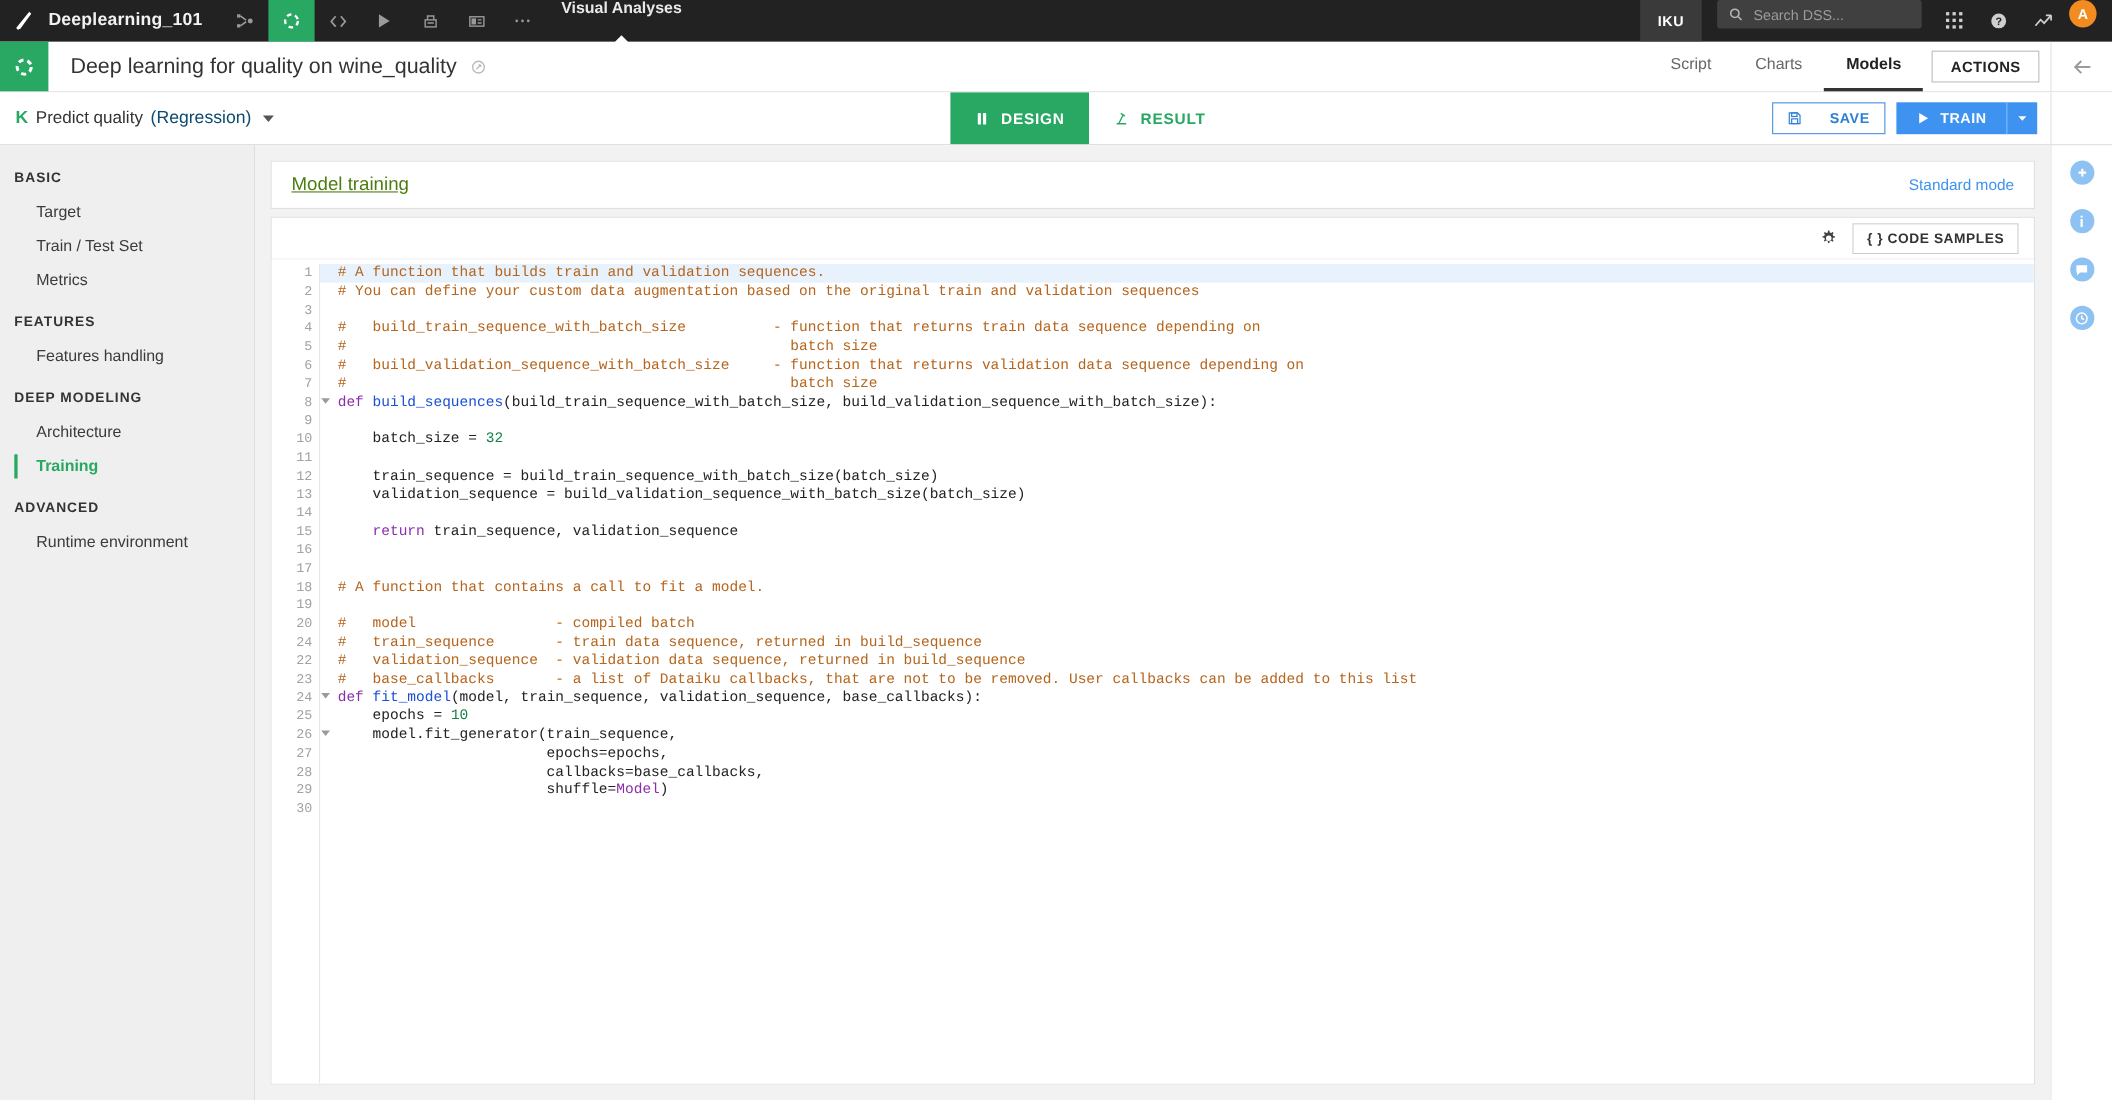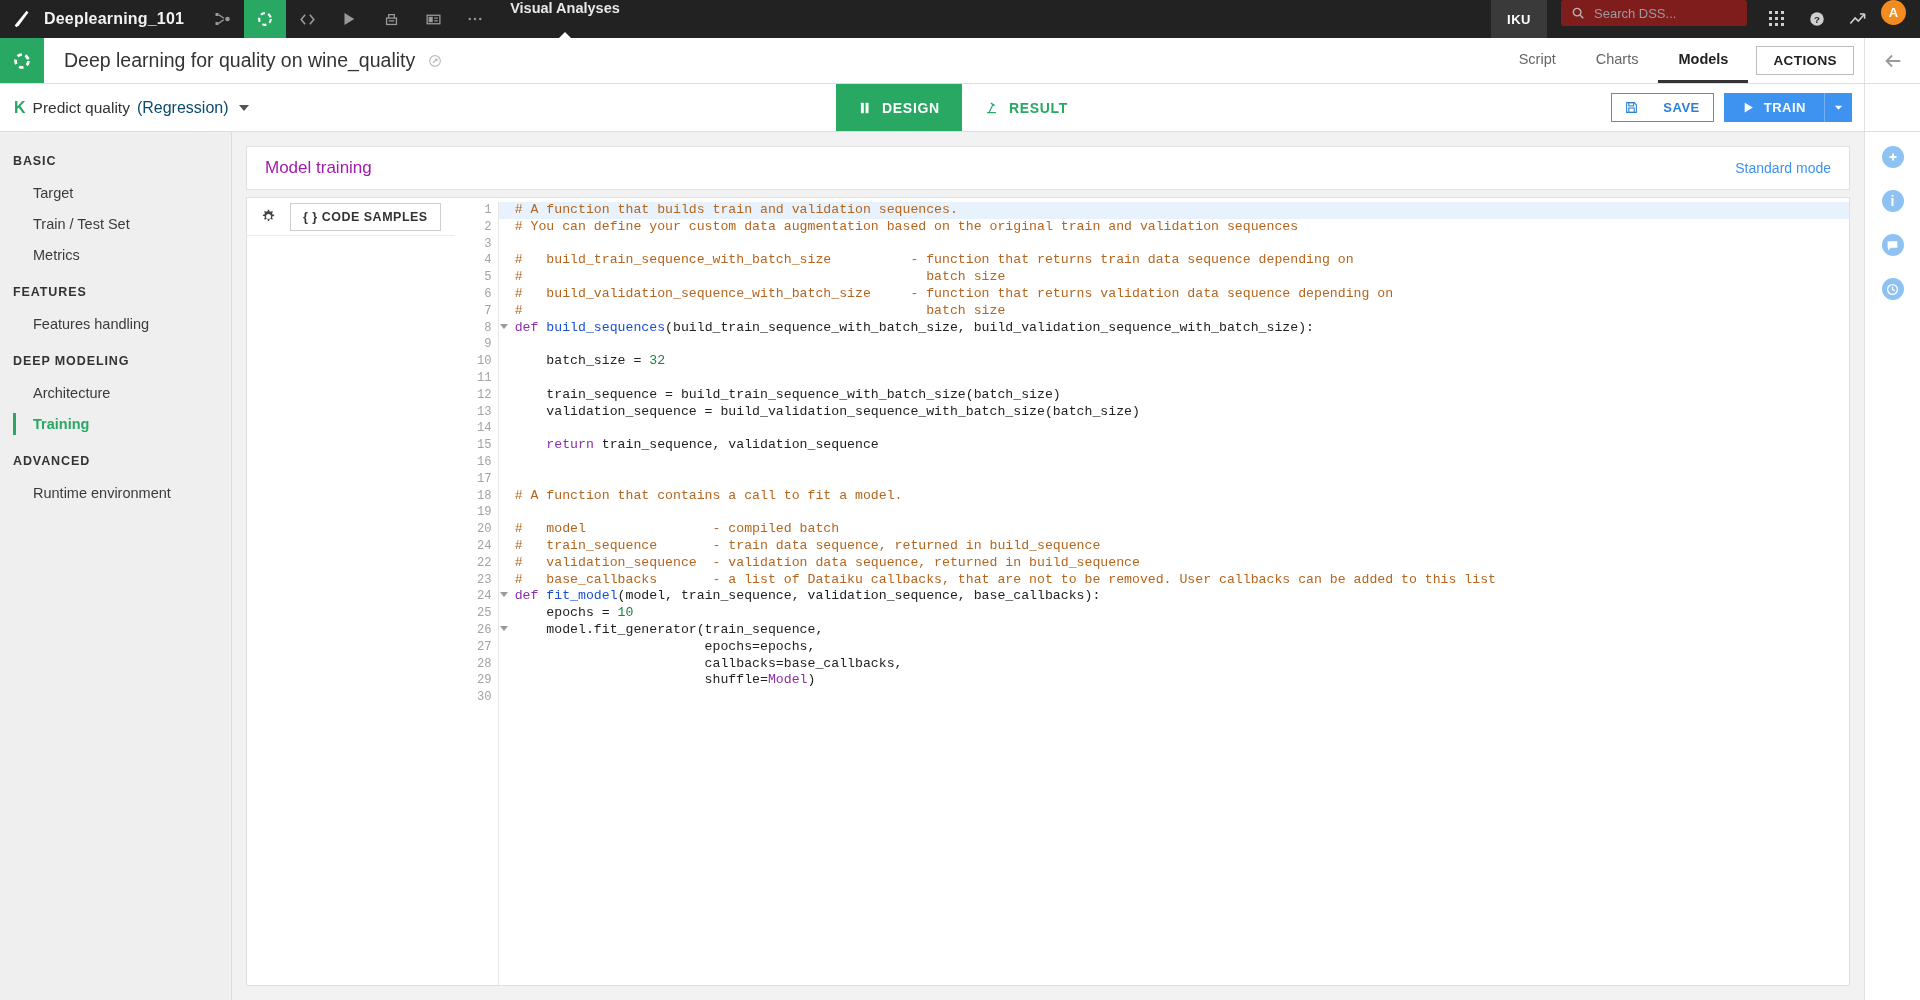--- a/index.html
+++ b/index.html
@@ -41,21 +41,21 @@
     border-right: 7px solid transparent; border-bottom: 7px solid #ffffff;
   }
   .tb-spacer { flex: 1 1 auto; }
   .tb-iku {
     display: flex; align-items: center; justify-content: center;
     background: #3a3a3a; color: #fff; font-size: 13px; font-weight: bold;
     padding: 0 16px; letter-spacing: .5px;
   }
   .tb-search {
     display: flex; align-items: center; gap: 9px;
-    background: #7f1d1d; border-radius: 3px;
+    background: #404040; border-radius: 3px;
     height: 26px; width: 186px; margin: 0 10px 0 14px;
     padding: 0 10px; color: #9b9b9b; font-size: 13px;
   }
   .tb-right-icon {
     width: 40px; display: flex; align-items: center; justify-content: center;
     color: #cfcfcf; cursor: pointer;
   }
   .avatar {
     width: 25px; height: 25px; border-radius: 50%;
     background: #f28b20; color: #fff; font-size: 13px; font-weight: bold;
@@ -108,21 +108,21 @@
     padding-left: 14px; font-size: 15.5px; color: #333;
   }
   .ab-k { color: #28a862; font-weight: bold; font-size: 16px; }
   .ab-sub { color: #0c4a6e; font-size: 16px; }
   .ab-caret-dn {
     width: 0; height: 0; border-left: 5px solid transparent;
     border-right: 5px solid transparent; border-top: 6px solid #555;
     margin-left: 3px;
   }
   .ab-center {
-    position: absolute; left: 796px; top: 0; bottom: 0;
+    position: absolute; left: 824px; top: 0; bottom: 0;
     display: flex; align-items: stretch; padding-left: 40px;
   }
   .seg {
     display: flex; align-items: center; gap: 10px; padding: 0 22px;
     font-size: 14px; font-weight: bold; letter-spacing: .7px; cursor: pointer;
   }
   .seg.on  { background: #28a862; color: #fff; }
   .seg.off { color: #28a862; }
   .ab-right {
     margin-left: auto; display: flex; align-items: center;
@@ -169,28 +169,28 @@
     width: 3px; height: 22px; background: #28a862;
   }
 
   .main { flex: 1 1 auto; background: #f2f2f2; overflow: hidden;
           position: relative; }
   .mt-card {
     margin: 14px 14px 0 14px; background: #fff;
     border: 1px solid #e0e0e0; height: 44px;
     display: flex; align-items: center; padding: 0 18px;
   }
-  .mt-title { font-size: 17px; color: #a21caf; }
+  .mt-title { font-size: 17px; color: #4d7c0f; text-decoration: underline; }
   .mt-mode {
     margin-left: auto; color: #3e92f0; font-size: 14px; cursor: pointer;
   }
   .code-card {
     margin: 7px 14px 0 14px; background: #fff; border: 1px solid #e0e0e0;
     height: calc(100% - 14px - 44px - 7px - 14px);
-    display: flex; flex-direction: row;
+    display: flex; flex-direction: column;
   }
   .code-toolbar {
     height: 38px; display: flex; align-items: center; justify-content: flex-end;
     gap: 14px; padding: 0 14px; border-bottom: 1px solid #ececec;
   }
   .gear-btn { color: #444; cursor: pointer; display: flex; }
   .code-samples {
     border: 1px solid #cfcfcf; background: #fff;
     font-size: 12.5px; font-weight: bold; color: #333; letter-spacing: .5px;
     padding: 6px 12px; cursor: pointer;

